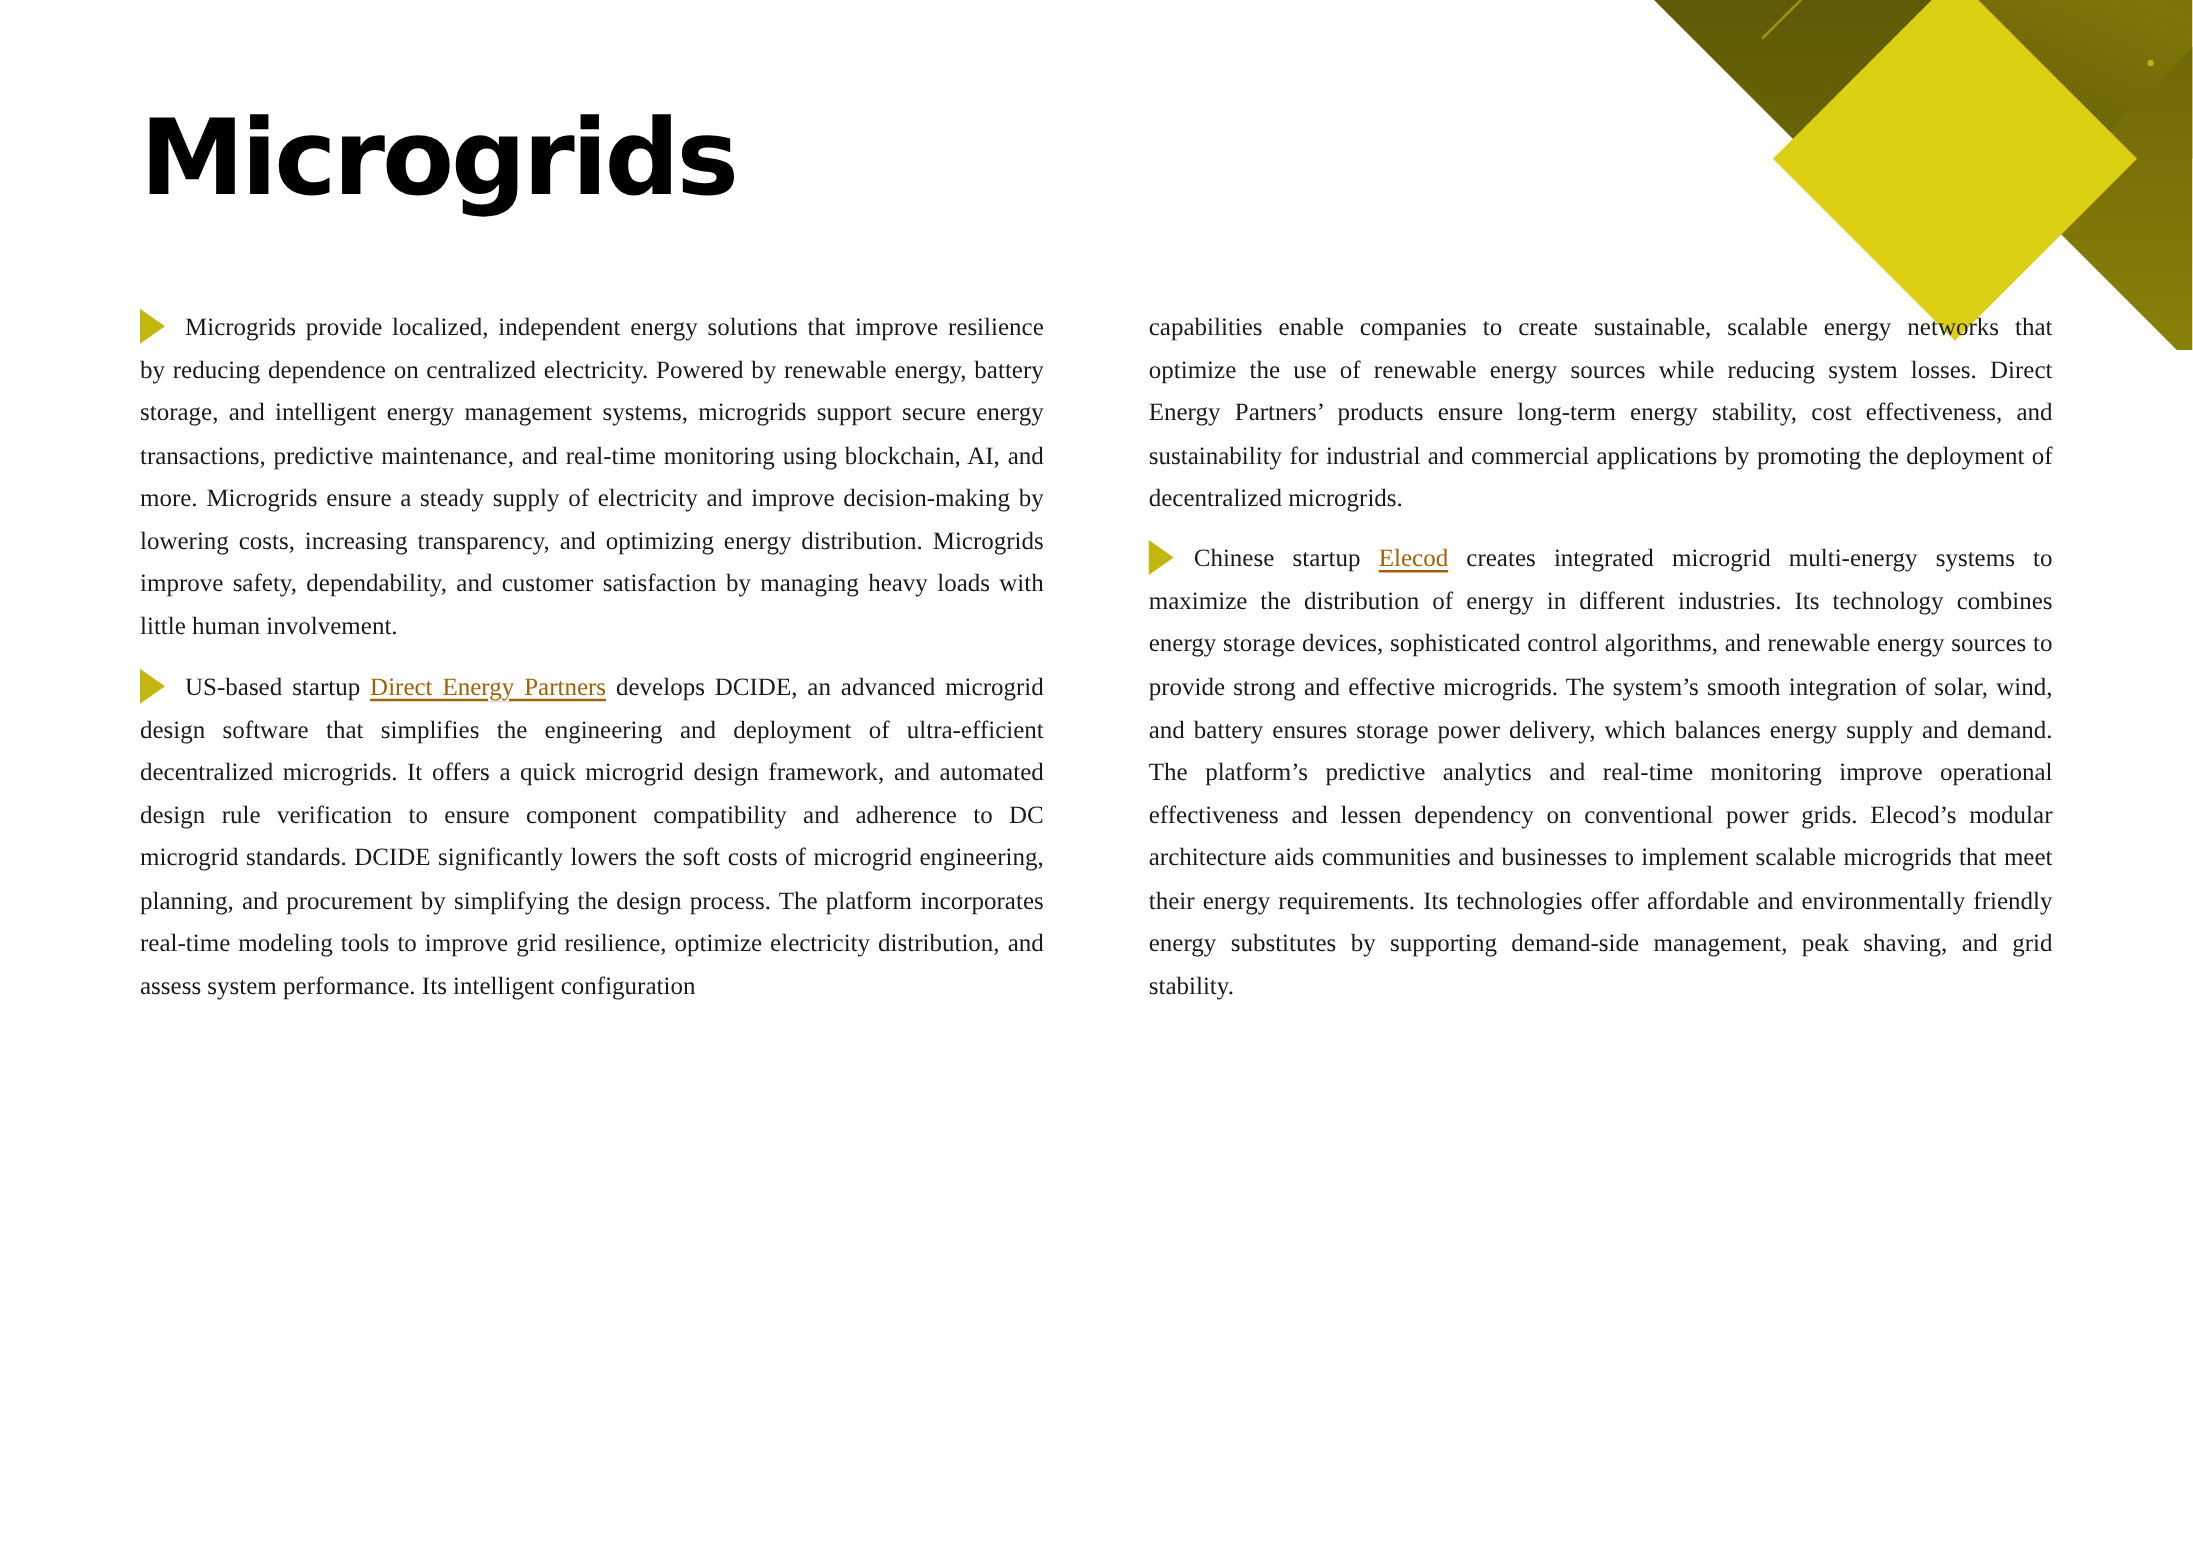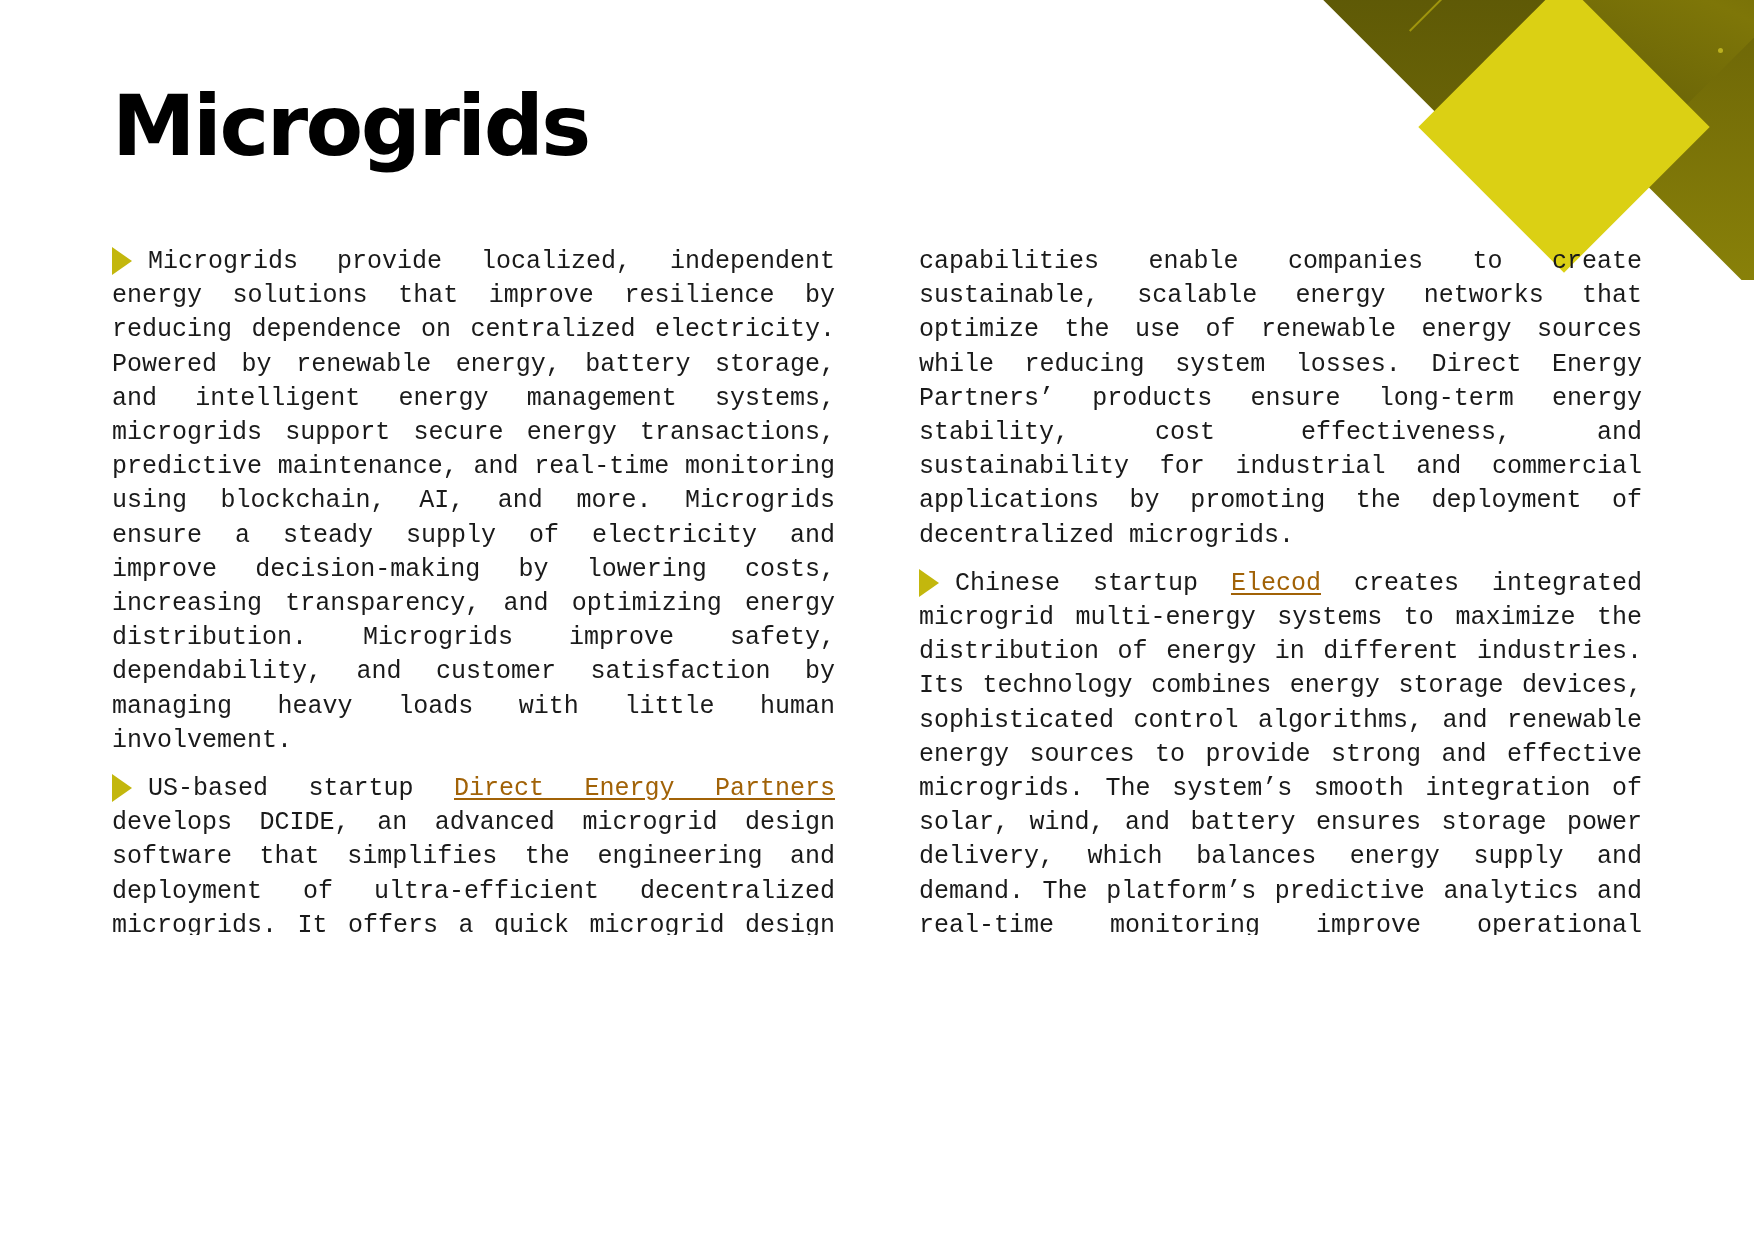--- a/index.html
+++ b/index.html
@@ -94,22 +94,22 @@
     top: 245px;
     width: 1530px;
     display: flex;
     gap: 84px;
   }
   .col {
     width: 723px;
   }
   .col p {
     margin: 0 0 14px 0;
-    font-family: Liberation Mono, monospace;
-    font-size: 25px;
+    font-family: Liberation Serif, serif;
+    font-size: 20px;
     line-height: 34.2px;
     color: #1a1a1a;
     text-align: justify;
     text-justify: inter-word;
     hyphens: manual;
   }
 
   .bullet-para {
     position: relative;
     padding-left: 0;

